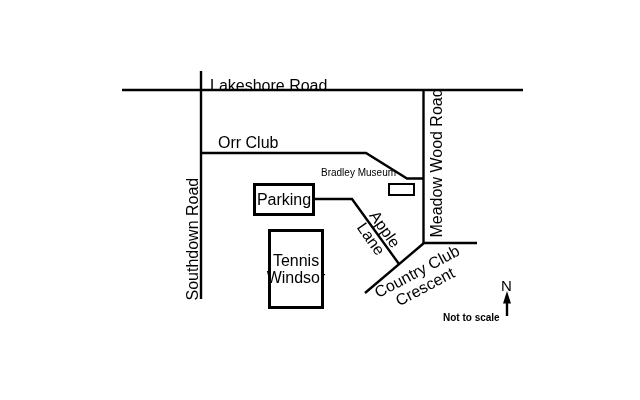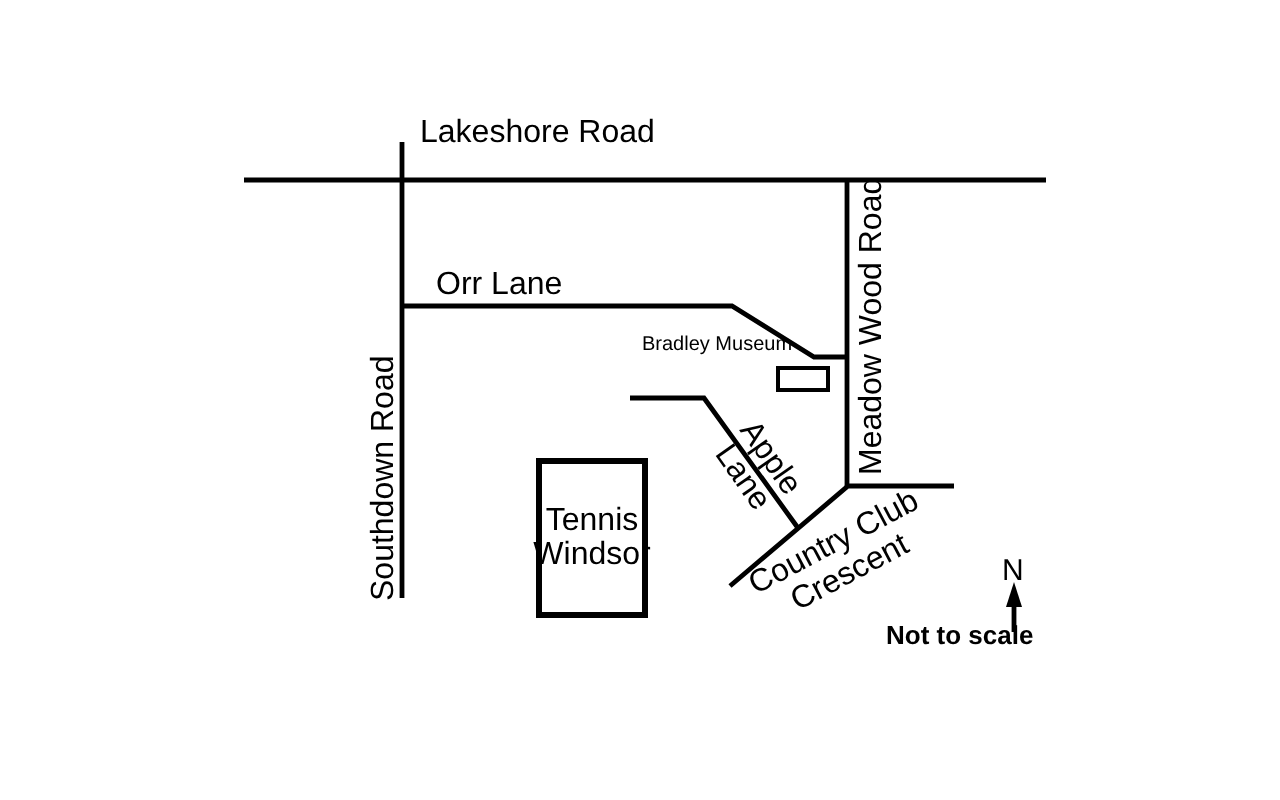--- a/index.html
+++ b/index.html
@@ -39,41 +39,41 @@
   .label-center { text-align: center; }
   .rot-vert { transform: rotate(-90deg); }
   .rot-apple { transform: rotate(55deg); }
   .rot-country { transform: rotate(-28deg); }
   .small-bold {
     font-size: 10px;
     line-height: 11px;
     font-weight: normal;
   }
   .note {
-    font-size: 13px;
+    font-size: 10px;
     line-height: 12px;
     font-weight: bold;
   }
   .box {
     position: absolute;
     box-sizing: border-box;
     border: 3px solid #000000;
     background: #ffffff;
     display: flex;
     align-items: center;
     justify-content: center;
     flex-direction: column;
   }
   .parking-box { left: 253px; top: 183px; width: 62px; height: 33px; }
   .tennis-box  { left: 268px; top: 229px; width: 56px; height: 80px; }
   .museum-box  { left: 388px; top: 183px; width: 27px; height: 13px; border-width: 2.5px; }
   .box .label { position: static; }
 
   .lbl-royal-windsor { left: 117px; top: 73px; }
-  .lbl-lakeshore     { left: 210px; top: 58px; }
+  .lbl-lakeshore     { left: 210px; top: 77px; }
   .lbl-orr           { left: 218px; top: 134px; }
   .lbl-southdown     { left: 132px; top: 232px; width: 120px; height: 17px; }
   .lbl-meadow        { left: 365px; top: 158px; width: 142px; height: 17px; }
   .lbl-apple         { left: 348px; top: 217px; width: 60px;  height: 34px; }
   .lbl-country       { left: 371px; top: 262px; width: 100px; height: 34px; }
   .lbl-bradley       { left: 321px; top: 167px; }
   .lbl-north         { left: 501px; top: 277px; font-size: 15px; }
   .lbl-note          { left: 443px; top: 312px; }
 </style>
 </head>
@@ -90,40 +90,43 @@
     <polyline points="477,243 424,243 365,293"></polyline>
     <g>
       <line x1="507" y1="303" x2="507" y2="316"></line>
       <polygon points="507,291 503,303.5 511,303.5" fill="#000000" stroke="none"></polygon>
     </g>
   </svg>
 
 
   <div class="label lbl-lakeshore">Lakeshore Road</div>
 
-  <div class="label lbl-orr">Orr Lane</div>
+  <div class="label lbl-orr">Orr Club</div>
 
   <div class="label label-center rot-vert lbl-southdown">Southdown Road</div>
 
   <div class="label label-center rot-vert lbl-meadow">Meadow Wood Road</div>
 
   <div class="label label-center rot-apple lbl-apple">
     <div>Apple</div>
     <div>Lane</div>
   </div>
 
   <div class="label label-center rot-country lbl-country">
     <div>Country Club</div>
     <div>Crescent</div>
   </div>
 
   <div class="label small-bold lbl-bradley">Bradley Museum</div>
 
   <div class="box museum-box"></div>
 
+  <div class="box parking-box">
+    <div class="label">Parking</div>
+  </div>
 
   <div class="box tennis-box">
     <div class="label">Tennis</div>
     <div class="label">Windsor</div>
   </div>
 
   <div class="label lbl-north">N</div>
 
   <div class="label note lbl-note">Not to scale</div>
 

